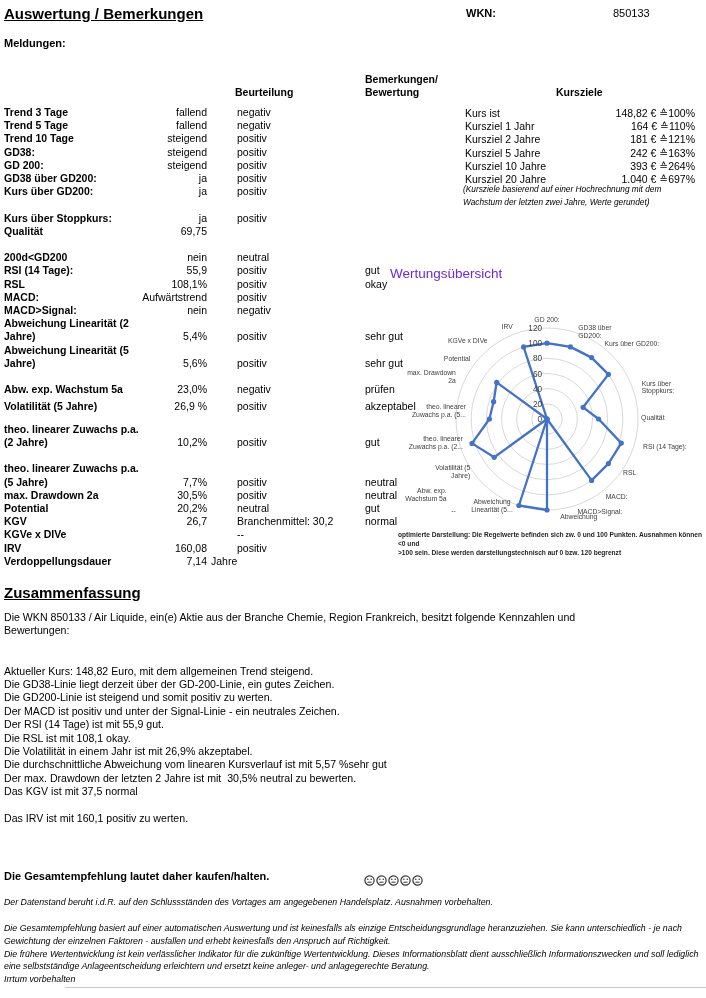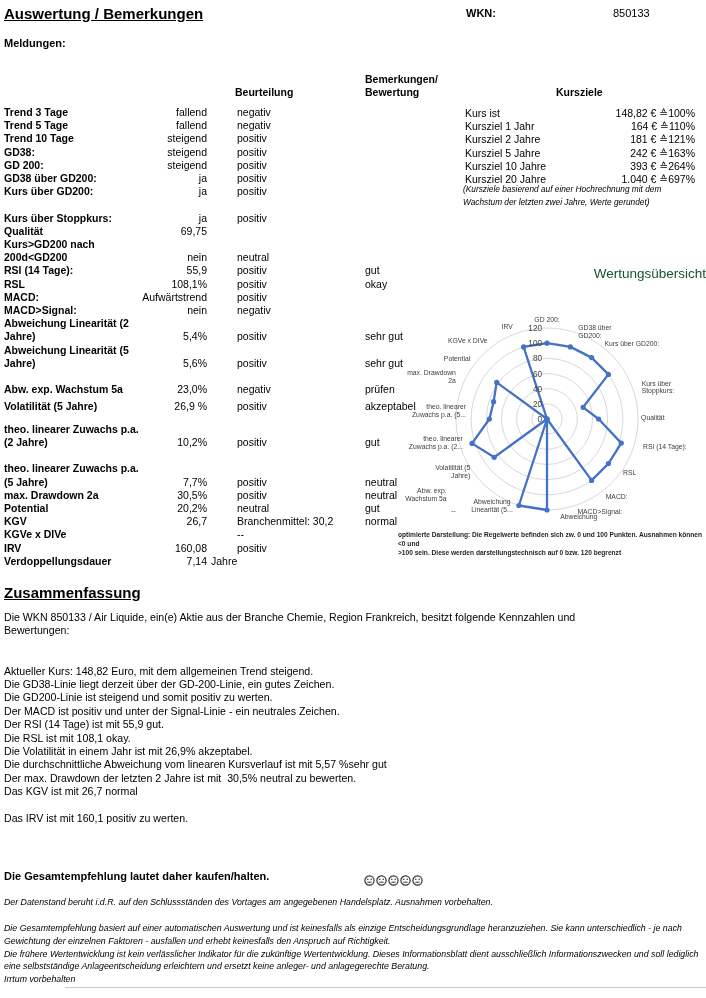--- a/index.html
+++ b/index.html
@@ -14,21 +14,21 @@
   .trow .lab{position:absolute;left:4px;font-weight:bold;}
   .trow .val{position:absolute;left:95px;width:112px;text-align:right;}
   .trow .suf{position:absolute;left:211px;}
   .trow .beu{position:absolute;left:237px;}
   .trow .bew{position:absolute;left:365px;}
   .krow{position:absolute;left:0;height:13.2px;font-size:10.5px;white-space:pre;width:706px;}
   .krow .lab{position:absolute;left:465px;}
   .krow .val{position:absolute;left:530px;width:165px;text-align:right;}
   .sumline{position:relative;height:13.4px;font-size:10.6px;white-space:pre;}
   .footline{position:relative;height:12.9px;font-size:8.8px;font-style:italic;white-space:pre;}
-  .chart-title{font-size:13.5px;color:#14532d;text-align:right;width:316px;}
+  .chart-title{font-size:13.5px;color:#6d28d9;text-align:left;width:316px;}
   .chart-note{font-size:6.6px;font-weight:600;color:#1f1f1f;line-height:9px;width:308px;}
   .smileys svg{margin-right:1px;vertical-align:middle;}
   .hairline{position:absolute;height:1px;background:#c9c9c9;}
 </style>
 </head>
 <body>
 
 <div class="page">
 
   <div class="abs h1" style="left:4px;top:5px;">Auswertung / Bemerkungen</div>
@@ -46,21 +46,20 @@
       <div class="trow" style="top: 0px;"><span class="lab">Trend 3 Tage</span><span class="val">fallend</span><span class="beu">negativ</span></div>
       <div class="trow" style="top: 13.2px;"><span class="lab">Trend 5 Tage</span><span class="val">fallend</span><span class="beu">negativ</span></div>
       <div class="trow" style="top: 26.4px;"><span class="lab">Trend 10 Tage</span><span class="val">steigend</span><span class="beu">positiv</span></div>
       <div class="trow" style="top: 39.6px;"><span class="lab">GD38:</span><span class="val">steigend</span><span class="beu">positiv</span></div>
       <div class="trow" style="top: 52.8px;"><span class="lab">GD 200:</span><span class="val">steigend</span><span class="beu">positiv</span></div>
       <div class="trow" style="top: 66px;"><span class="lab">GD38 über GD200:</span><span class="val">ja</span><span class="beu">positiv</span></div>
       <div class="trow" style="top: 79.2px;"><span class="lab">Kurs über GD200:</span><span class="val">ja</span><span class="beu">positiv</span></div>
       <div class="trow" style="top: 92.4px;"></div>
       <div class="trow" style="top: 105.6px;"><span class="lab">Kurs über Stoppkurs:</span><span class="val">ja</span><span class="beu">positiv</span></div>
       <div class="trow" style="top: 118.8px;"><span class="lab">Qualität</span><span class="val">69,75</span></div>
-      <div class="trow" style="top: 132px;"><span class="lab">Kurs&gt;GD200 nach</span></div>
       <div class="trow" style="top: 145.2px;"><span class="lab">200d&lt;GD200</span><span class="val">nein</span><span class="beu">neutral</span></div>
       <div class="trow" style="top: 158.4px;"><span class="lab">RSI (14 Tage):</span><span class="val">55,9</span><span class="beu">positiv</span><span class="bew">gut</span></div>
       <div class="trow" style="top: 171.6px;"><span class="lab">RSL</span><span class="val">108,1%</span><span class="beu">positiv</span><span class="bew">okay</span></div>
       <div class="trow" style="top: 184.8px;"><span class="lab">MACD:</span><span class="val">Aufwärtstrend</span><span class="beu">positiv</span></div>
       <div class="trow" style="top: 198px;"><span class="lab">MACD&gt;Signal:</span><span class="val">nein</span><span class="beu">negativ</span></div>
       <div class="trow" style="top: 211.2px;"><span class="lab">Abweichung Linearität (2</span></div>
       <div class="trow" style="top: 224.4px;"><span class="lab">Jahre)</span><span class="val">5,4%</span><span class="beu">positiv</span><span class="bew">sehr gut</span></div>
       <div class="trow" style="top: 237.6px;"><span class="lab">Abweichung Linearität (5</span></div>
       <div class="trow" style="top: 250.8px;"><span class="lab">Jahre)</span><span class="val">5,6%</span><span class="beu">positiv</span><span class="bew">sehr gut</span></div>
       <div class="trow" style="top: 264px;"></div>
@@ -169,21 +168,21 @@
       <div class="sumline"> </div>
       <div class="sumline">Aktueller Kurs: 148,82 Euro, mit dem allgemeinen Trend steigend.</div>
       <div class="sumline">Die GD38-Linie liegt derzeit über der GD-200-Linie, ein gutes Zeichen.</div>
       <div class="sumline">Die GD200-Linie ist steigend und somit positiv zu werten.</div>
       <div class="sumline">Der MACD ist positiv und unter der Signal-Linie - ein neutrales Zeichen.</div>
       <div class="sumline">Der RSI (14 Tage) ist mit 55,9 gut.</div>
       <div class="sumline">Die RSL ist mit 108,1 okay.</div>
       <div class="sumline">Die Volatilität in einem Jahr ist mit 26,9% akzeptabel.</div>
       <div class="sumline">Die durchschnittliche Abweichung vom linearen Kursverlauf ist mit 5,57 %sehr gut</div>
       <div class="sumline">Der max. Drawdown der letzten 2 Jahre ist mit  30,5% neutral zu bewerten.</div>
-      <div class="sumline">Das KGV ist mit 26,7 normal</div>
+      <div class="sumline">Das KGV ist mit 37,5 normal</div>
       <div class="sumline"> </div>
       <div class="sumline">Das IRV ist mit 160,1 positiv zu werten.</div>
     </div>
 
   <div class="abs b" style="left:4px;top:870px;font-size:11px;">Die Gesamtempfehlung lautet daher kaufen/halten.</div>
   <span class="abs smileys" style="left:364px;top:871px;"><svg width="11" height="11" viewBox="0 0 11 11">
         <circle cx="5.5" cy="5.5" r="4.6" fill="none" stroke="#333" stroke-width="1.2"></circle>
         <circle cx="3.8" cy="4.2" r="0.8" fill="#333"></circle>
         <circle cx="7.2" cy="4.2" r="0.8" fill="#333"></circle>
         <line x1="3.4" y1="7.2" x2="7.6" y2="7.2" stroke="#333" stroke-width="1"></line>

